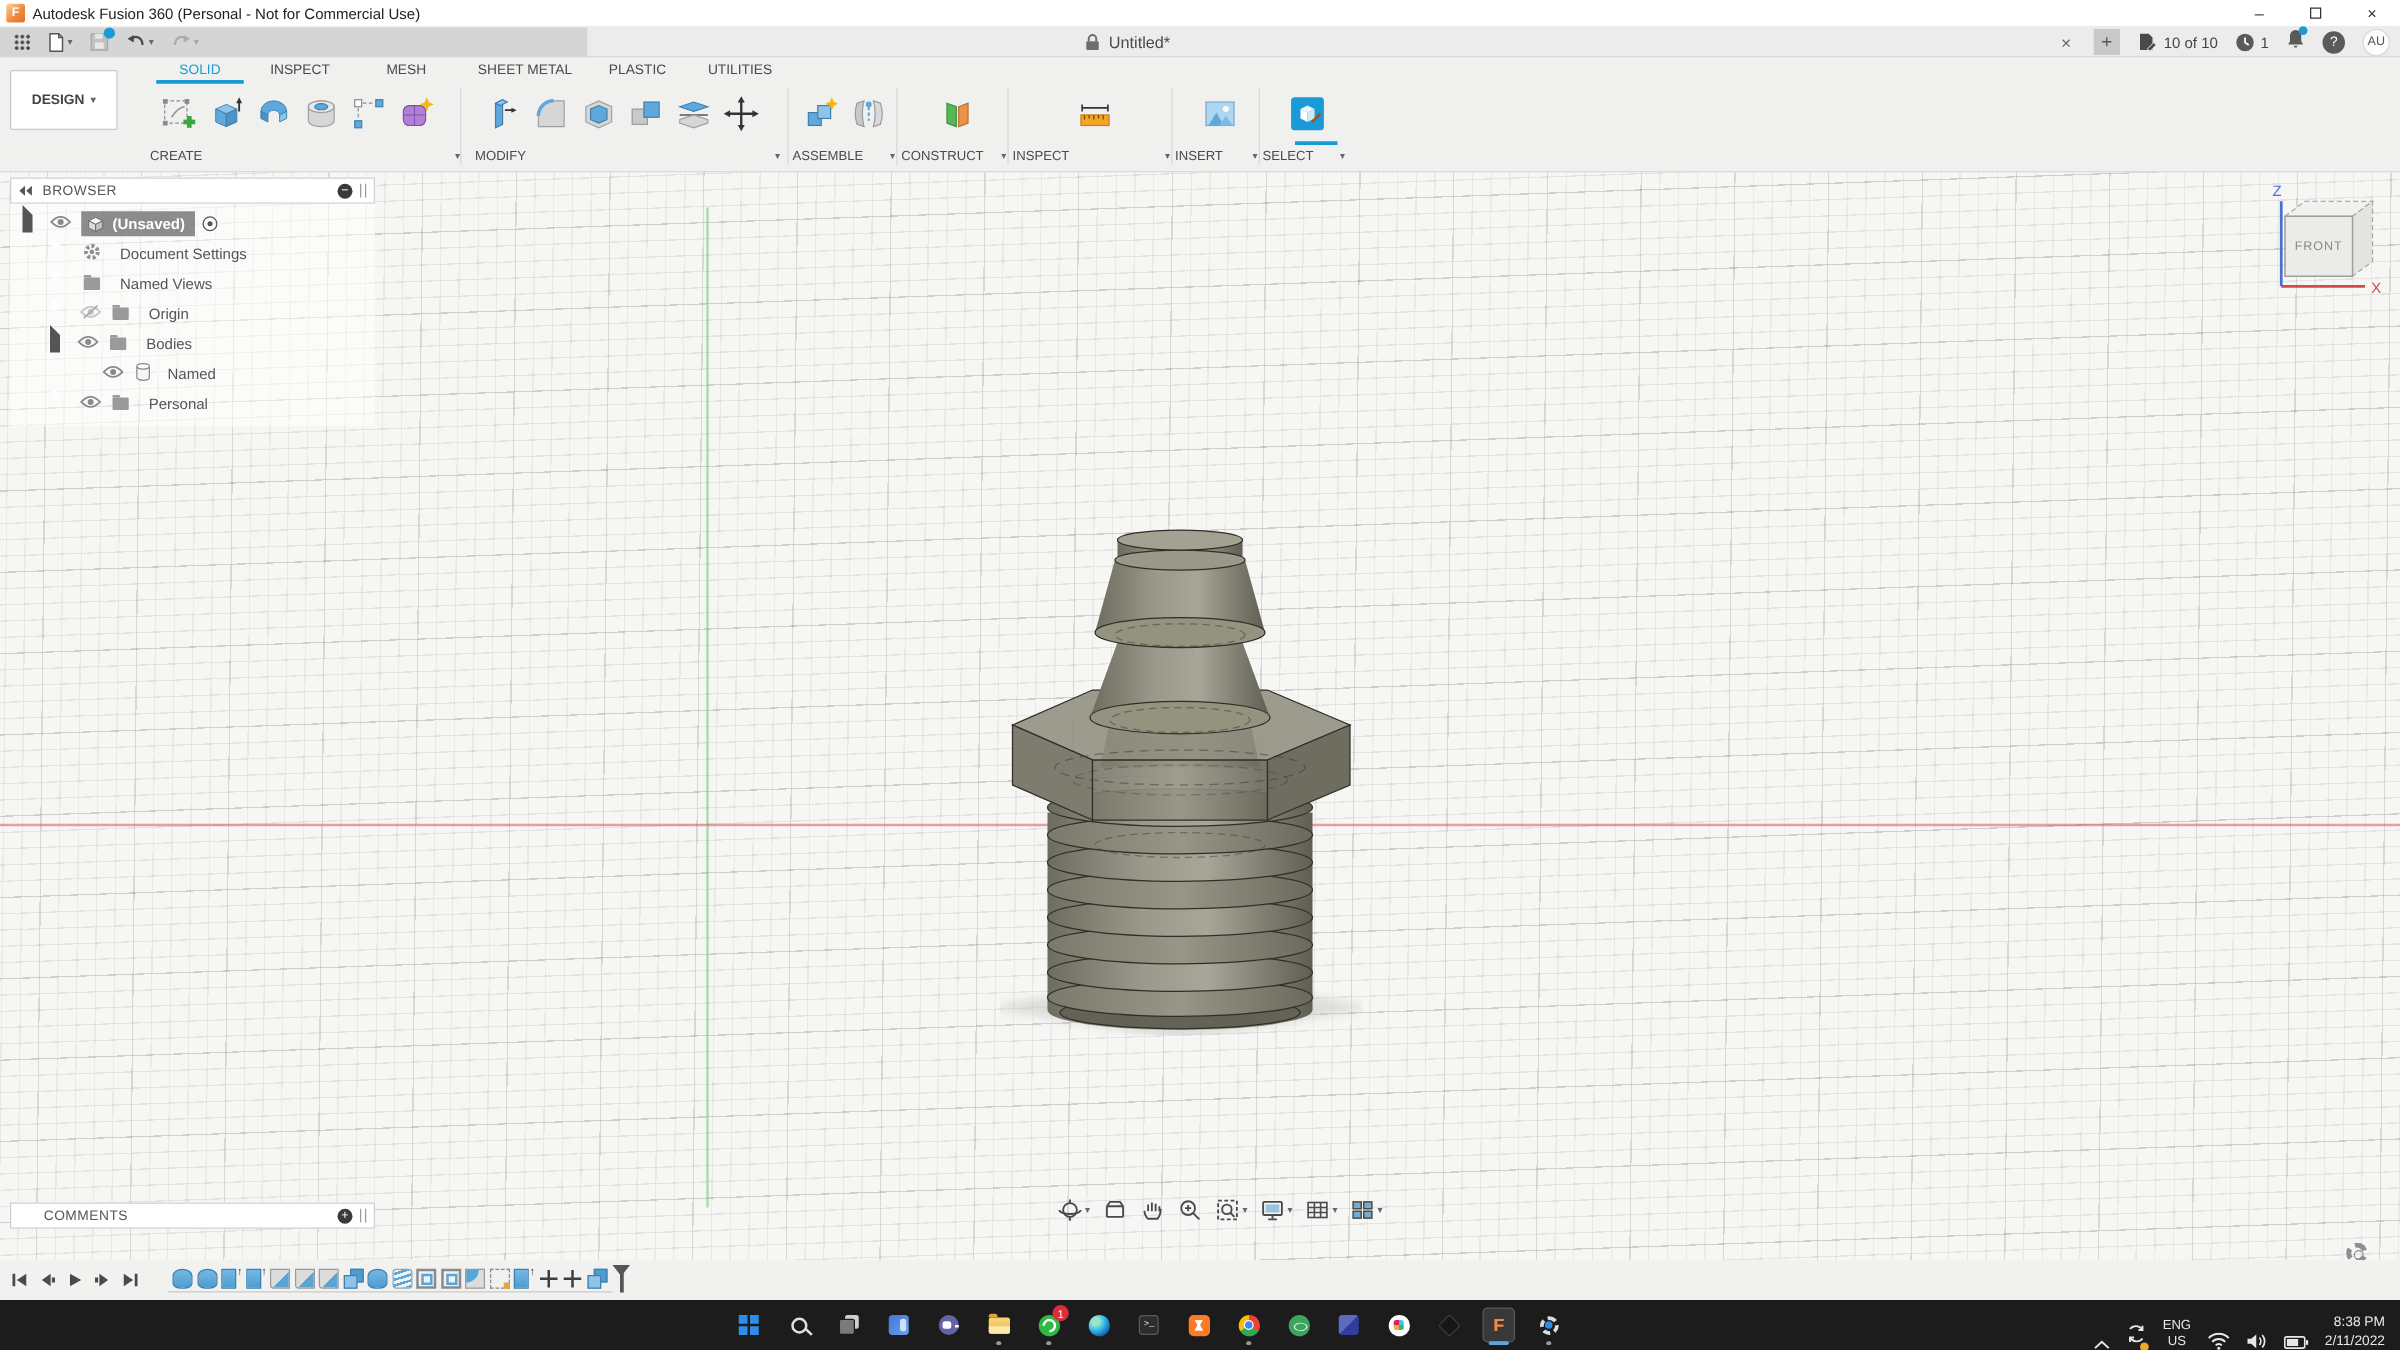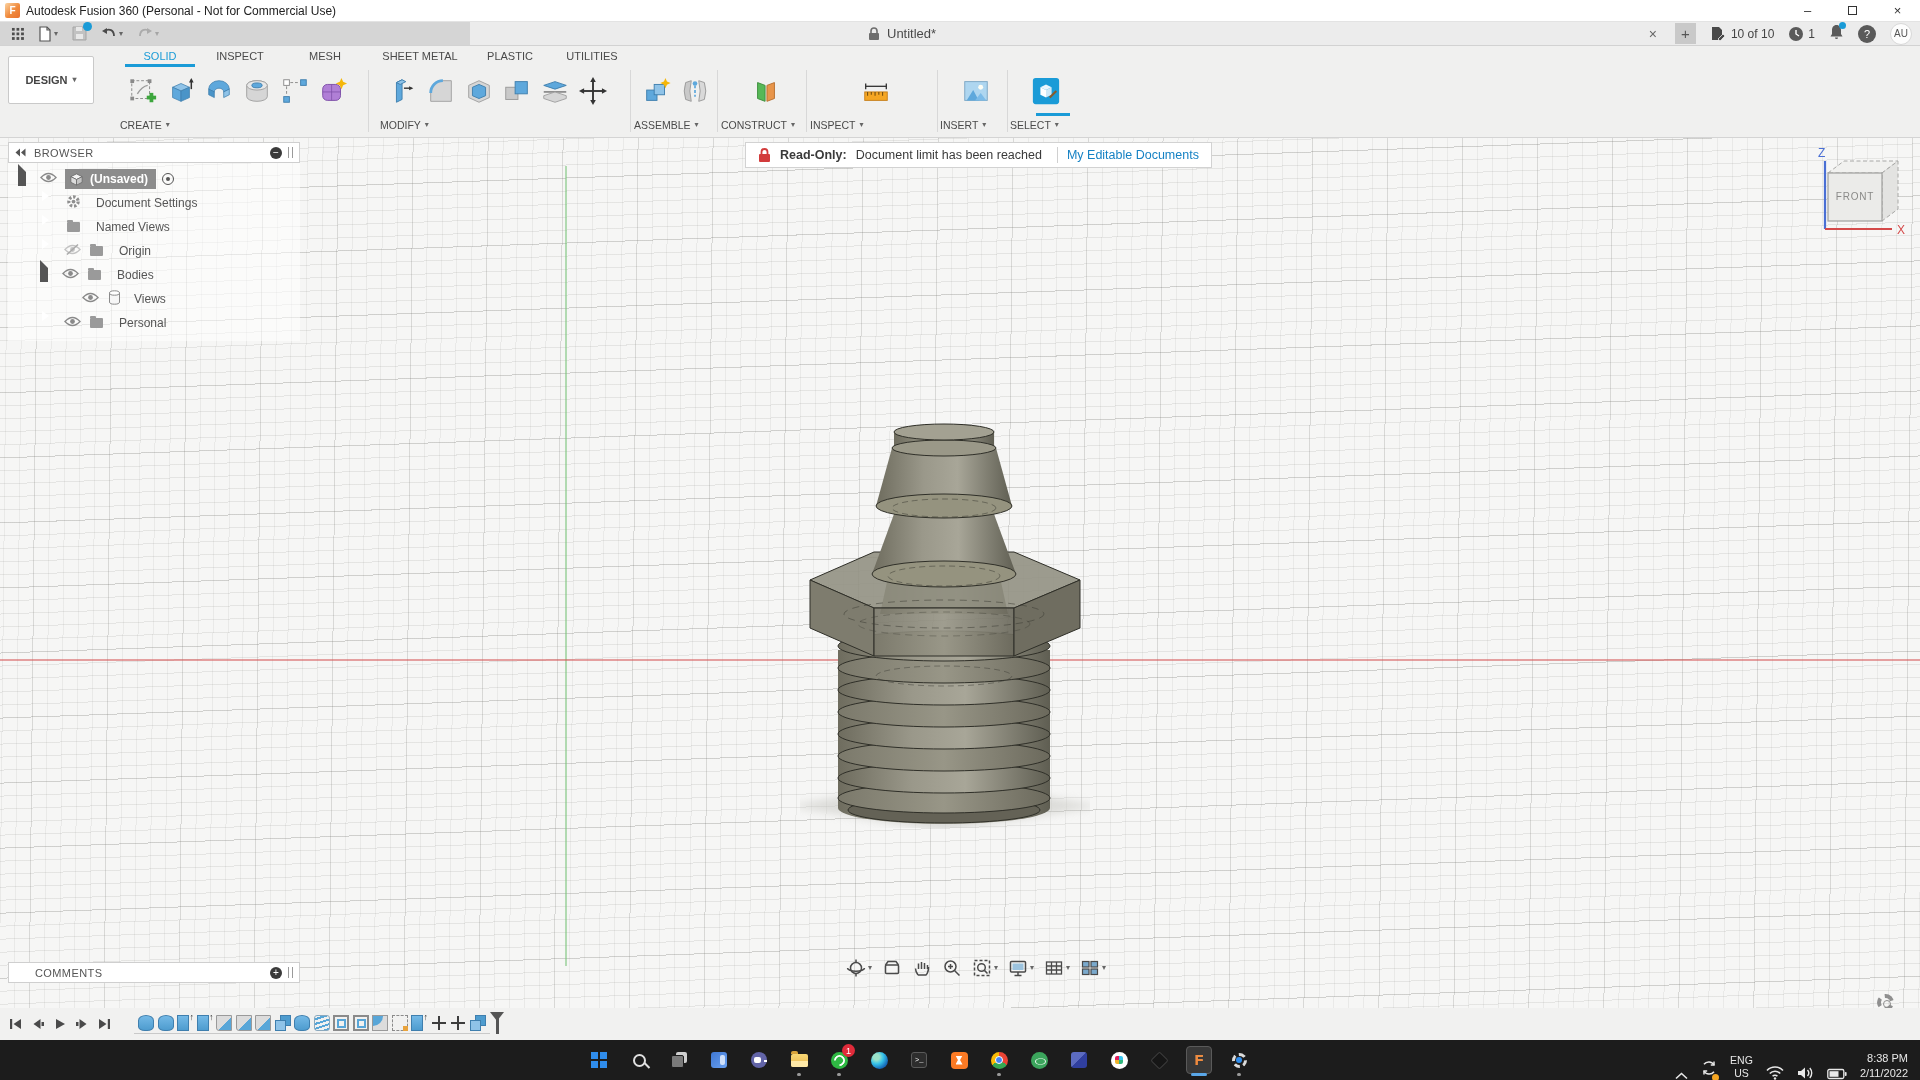--- a/index.html
+++ b/index.html
@@ -35,21 +35,21 @@
 
   
   .ribbon { position:absolute; left:0; top:46px; width:1920px; height:92px; background:#f0f0ef; border-bottom:1px solid #d4d4d4; }
   .design-btn { position:absolute; left:8px; top:10px; width:86px; height:48px; background:#fff; border:1px solid #c9c9c9; border-radius:2px; display:flex; align-items:center; justify-content:center; gap:5px; font-size:11px; color:#444; font-weight:bold; }
   .rb-tab { position:absolute; top:2px; height:16px; font-size:11px; color:#4a4a4a; display:flex; align-items:center; justify-content:center; }
   .rb-tab.active { color:#1a9bd7; }
   .tab-underline { position:absolute; top:18px; height:3px; background:#1a9bd7; }
   .rb-group { position:absolute; top:20px; height:70px; }
   .rb-icons { display:flex; align-items:center; gap:4px; height:50px; padding-left:6px; }
   .rb-iconbtn { width:34px; height:46px; display:flex; align-items:center; justify-content:center; position:relative; }
-  .rb-label { height:18px; display:flex; align-items:center; justify-content:flex-start; gap:4px; font-size:10.5px; color:#4a4a4a; }
+  .rb-label { height:18px; display:flex; align-items:center; justify-content:space-between; gap:4px; font-size:10.5px; color:#4a4a4a; }
   .rb-divider { position:absolute; top:24px; width:1px; height:62px; background:#d8d8d8; }
   .select-bar { position:absolute; left:7px; bottom:-2px; width:34px; height:3px; background:#1a9bd7; }
 
   
   .canvas { position:absolute; left:0; top:138px; width:1920px; height:870px; background:#f6f6f5; overflow:hidden; }
   .grid-a, .grid-b { position:absolute; left:-10%; top:-12%; width:120%; height:124%; }
   .grid-a { background-image:repeating-linear-gradient(to bottom, rgba(120,120,115,0.14) 0 1px, transparent 1px 13px), repeating-linear-gradient(to bottom, rgba(110,110,105,0.18) 0 1px, transparent 1px 65px); transform:rotate(-2deg); }
   .grid-b { background-image:repeating-linear-gradient(to right, rgba(120,120,115,0.10) 0 1px, transparent 1px 15px), repeating-linear-gradient(to right, rgba(110,110,105,0.14) 0 1px, transparent 1px 75px); transform:rotate(-0.6deg) skewX(-1.2deg); }
   .axis-x { position:absolute; left:0; top:521px; width:1920px; height:2px; background:rgba(214,88,88,0.55); }
   .axis-y { position:absolute; left:565px; top:28px; width:2px; height:800px; background:rgba(120,195,120,0.55); }
@@ -479,30 +479,20 @@
         </div>
     </div>
   </div>
 
   <div class="canvas">
     <div class="grid-a"></div>
     <div class="grid-b"></div>
     <div class="axis-y"></div>
     <div class="axis-x"></div>
 
-    <div class="ro-banner">
-      <svg width="13" height="15" viewBox="0 0 13 15">
-          <rect x="1" y="6" width="11" height="8" rx="1" fill="#d23b3b"></rect>
-          <path d="M3.5,6 v-2 a3,3 0 0 1 6,0 v2" fill="none" stroke="#d23b3b" stroke-width="1.8"></path>
-        </svg>
-      <span class="ro-label">Read-Only:</span>
-      <span class="ro-msg">Document limit has been reached</span>
-      <span class="ro-sep"></span>
-      <span class="ro-link">My Editable Documents</span>
-    </div>
 
     <div class="browser">
       <div class="panel-header">
         <svg width="11" height="9" viewBox="0 0 11 9">
             <polygon points="5,0.5 5,8.5 0.5,4.5" fill="#555"></polygon>
             <polygon points="10.5,0.5 10.5,8.5 6,4.5" fill="#555"></polygon>
           </svg>
         <span class="panel-title">BROWSER</span>
         <span class="panel-right">
           <span class="circle-btn">−</span>
@@ -578,21 +568,21 @@
                 <path d="M1,5.5 Q8.5,-2.5 16,5.5 Q8.5,13.5 1,5.5 z" fill="none" stroke="#8a8a8a" stroke-width="1.4"></path>
                 <circle cx="8.5" cy="5.5" r="2.4" fill="#8a8a8a"></circle>
               </svg>
           </span>
           <span style="margin-left:9px;">
             <svg width="13" height="15" viewBox="0 0 13 15">
                 <path d="M1.5,3 v9 a5,2.2 0 0 0 10,0 v-9" fill="#f6f6f6" stroke="#8a8a8a"></path>
                 <ellipse cx="6.5" cy="3" rx="5" ry="2.2" fill="#ffffff" stroke="#8a8a8a"></ellipse>
               </svg>
           </span>
-          <span style="margin-left:13px;">Views</span>
+          <span style="margin-left:13px;">Named</span>
         </div>
 
         <div class="trow">
           <span style="width:14px;margin-left:34px;"><span class="tri-closed"></span></span>
           <span style="margin-left:8px;">
             <svg width="17" height="11" viewBox="0 0 17 11">
                 <path d="M1,5.5 Q8.5,-2.5 16,5.5 Q8.5,13.5 1,5.5 z" fill="none" stroke="#8a8a8a" stroke-width="1.4"></path>
                 <circle cx="8.5" cy="5.5" r="2.4" fill="#8a8a8a"></circle>
               </svg>
           </span>

